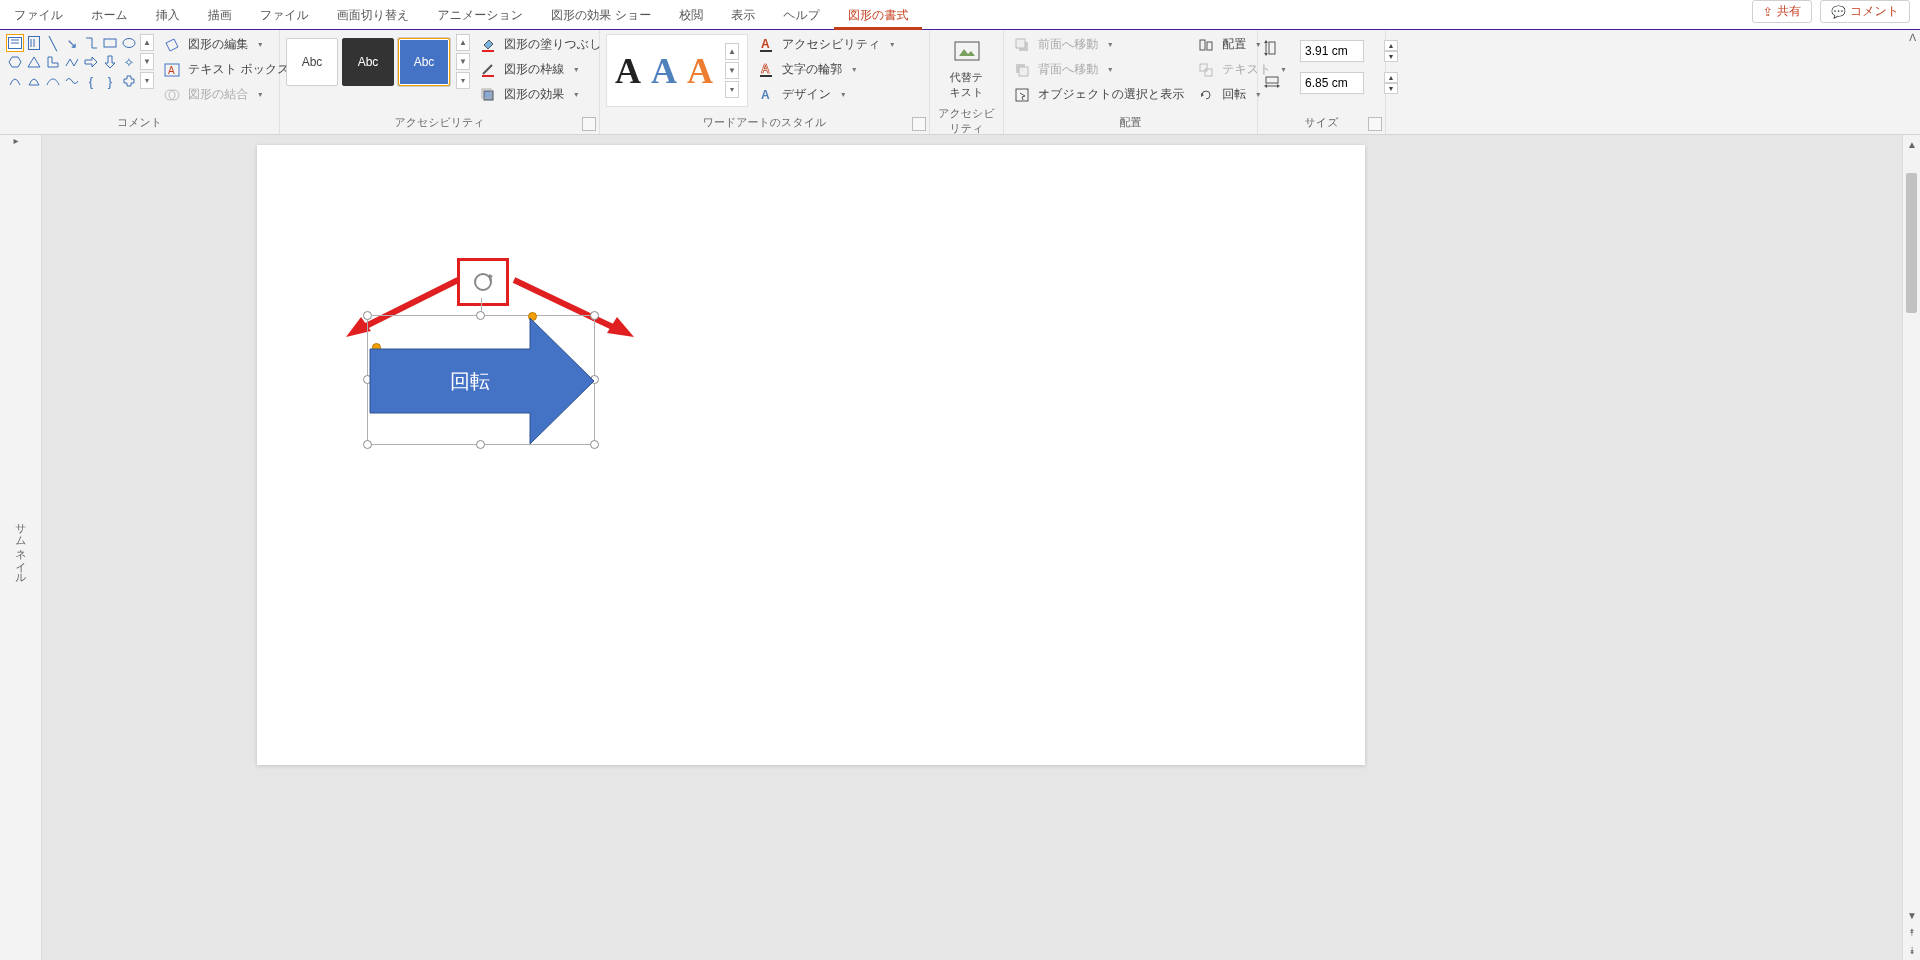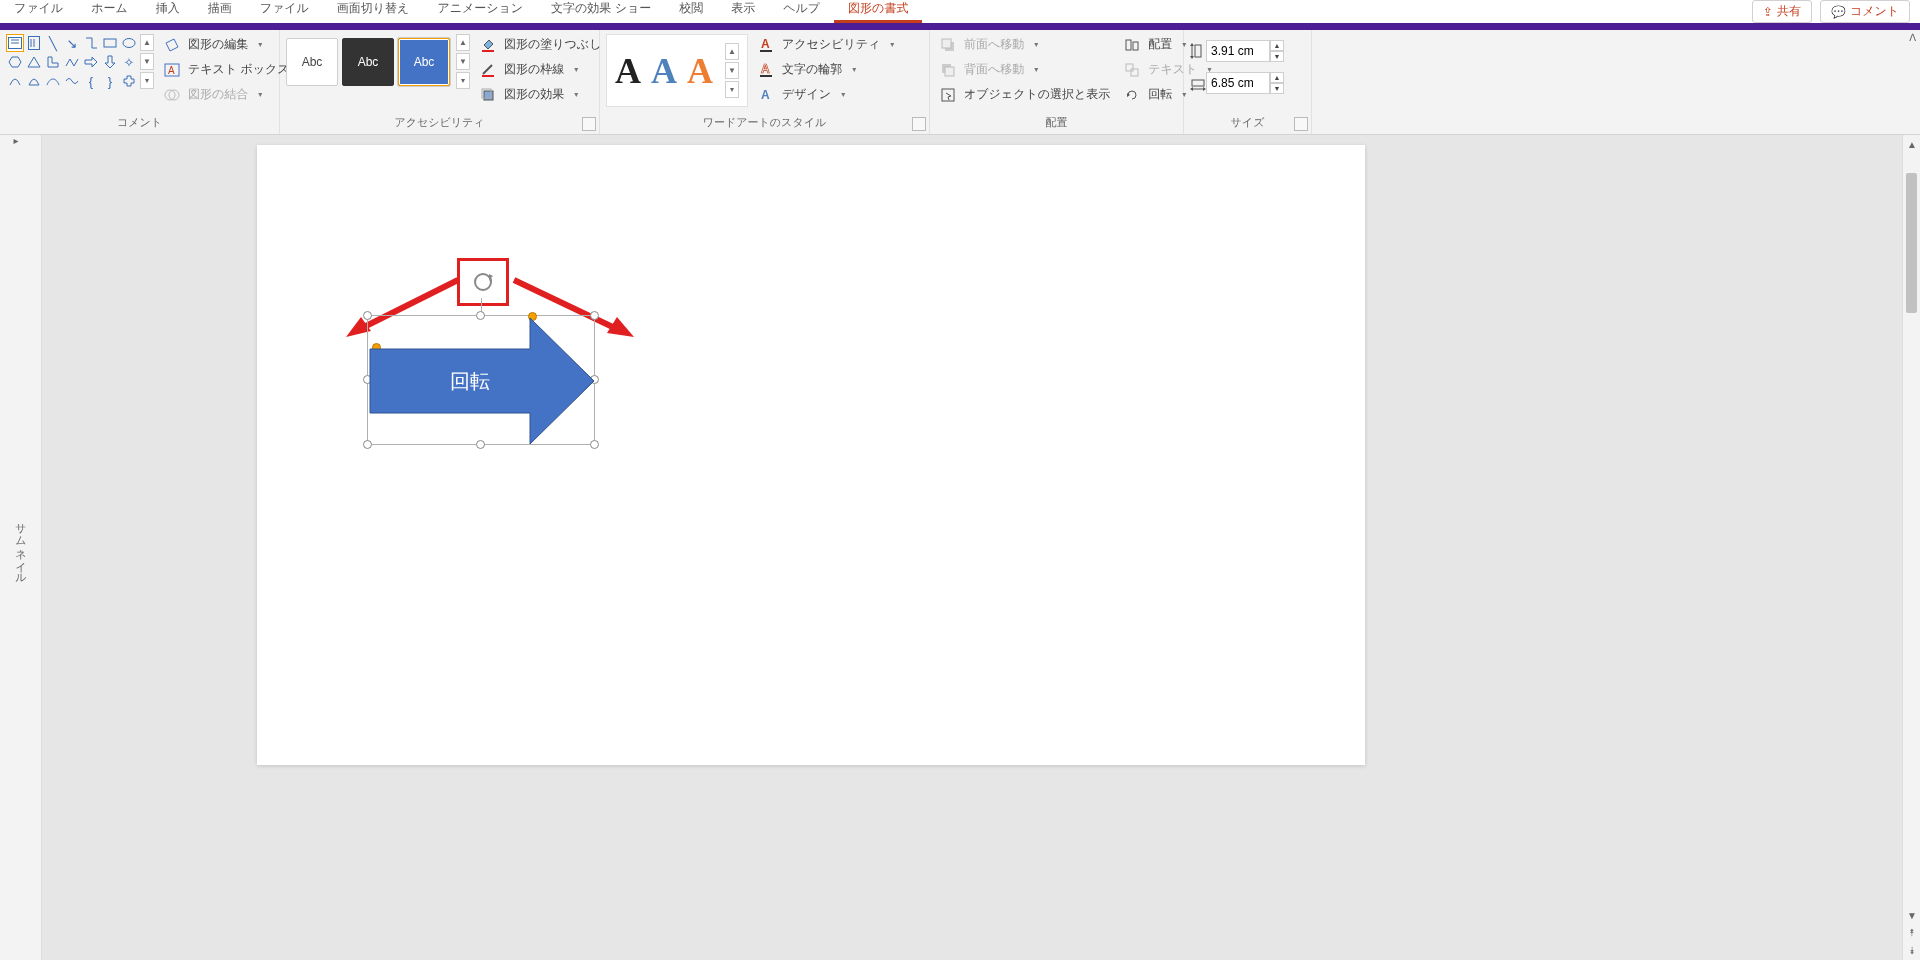--- a/index.html
+++ b/index.html
@@ -1,19 +1,19 @@
 <!DOCTYPE html>
 <html><head>
 <meta charset="utf-8">
 <style>
 * { box-sizing: border-box; margin: 0; padding: 0; font-family: "Meiryo UI", "Yu Gothic UI", sans-serif; }
 body { background: #fff; width: 1920px; height: 960px; overflow: hidden; font-size: 12px; color: #444; }
 
 
-.tab-bar { height: 30px; display: flex; align-items: flex-end; border-bottom: 7px solid #4c1d95; background: #fff; position: relative; }
+.tab-bar { height: 30px; display: flex; align-items: flex-start; border-bottom: 1px solid #4c1d95; background: #fff; position: relative; }
 .tab-bar .tab { padding: 0 14px; height: 30px; display: flex; align-items: center; cursor: pointer; color: #555; }
 .tab-bar .tab.active { color: #c43e1c; }
 .tab-bar .tab.active .underline { position: absolute; bottom: 0; height: 3px; background: #c43e1c; width: 100%; left: 0; }
 .tab-wrap { position: relative; }
 .tab-right { margin-left: auto; display: flex; padding-right: 10px; gap: 8px; }
 .tab-right .btn { border: 1px solid #d0d0d0; border-radius: 3px; padding: 2px 10px; display: flex; align-items: center; gap: 4px; cursor: pointer; color: #c43e1c; font-size: 12px; }
 
 
 .ribbon { height: 105px; background: #f3f3f3; border-bottom: 1px solid #d4d4d4; display: flex; position: relative; }
 .group { display: flex; flex-direction: column; border-right: 1px solid #e1e1e1; padding: 4px 6px 0 6px; position: relative; }
@@ -43,21 +43,21 @@
 
 
 .wa-thumbs { display: flex; gap: 10px; align-items: center; padding: 8px 8px; border: 1px solid #e0e0e0; background: #fff; }
 .wa { font-size: 36px; font-family: Georgia, serif; font-weight: bold; }
 .wa1 { color: #222; }
 .wa2 { color: #4f81bd; }
 .wa3 { color: #ed7d31; }
 
 .big-btn { width: 44px; height: 70px; display: flex; flex-direction: column; align-items: center; justify-content: center; gap: 4px; text-align: center; font-size: 11px; cursor: pointer; }
 
-.size-row { display: flex; align-items: center; gap: 0; }
+.size-row { display: flex; align-items: flex-start; gap: 20px; }
 .size-input { width: 64px; height: 22px; border: 1px solid #cfcfcf; background: #fff; padding: 0 4px; font-size: 12px; }
 .spin { width: 14px; display: flex; flex-direction: column; }
 .spin div { height: 11px; border: 1px solid #cfcfcf; background: #fff; font-size: 7px; display: flex; align-items: center; justify-content: center; }
 
 
 .content { position: absolute; top: 135px; left: 0; right: 0; bottom: 0; background: #e6e6e6; display: flex; }
 .thumb-pane { width: 42px; background: #f3f3f3; border-right: 1px solid #dcdcdc; display: flex; align-items: center; justify-content: center; }
 .thumb-pane .vtext { writing-mode: vertical-rl; font-size: 11px; color: #666; }
 .thumb-pane .collapse { position: absolute; top: 0; width: 14px; height: 14px; font-size: 10px; color: #666; }
 
@@ -102,21 +102,21 @@
   <div class="tab tab-wrap">
       <span>ファイル</span>
     </div>
   <div class="tab tab-wrap">
       <span>画面切り替え</span>
     </div>
   <div class="tab tab-wrap">
       <span>アニメーション</span>
     </div>
   <div class="tab tab-wrap">
-      <span>文字の効果 ショー</span>
+      <span>図形の効果 ショー</span>
     </div>
   <div class="tab tab-wrap">
       <span>校閲</span>
     </div>
   <div class="tab tab-wrap">
       <span>表示</span>
     </div>
   <div class="tab tab-wrap">
       <span>ヘルプ</span>
     </div>
@@ -369,20 +369,34 @@
             </span>
             <span>デザイン</span>
             <span class="dd">▾</span>
           </div>
       </div>
     </div>
     <div class="group-label">ワードアートのスタイル</div>
     <div class="launcher"></div>
   </div>
 
+  <div class="group" style="width:74px">
+    <div class="group-body" style="justify-content:center">
+      <div class="big-btn">
+        <span class="ico" style="width:28px;height:28px">
+            <svg width="28" height="24">
+              <rect x="2" y="2" width="24" height="18" fill="none" stroke="#555"></rect>
+              <polygon points="6,16 11,9 15,14 18,11 22,16" fill="#7aa060"></polygon>
+            </svg>
+          </span>
+        <span>代替テキスト</span>
+      </div>
+    </div>
+    <div class="group-label">アクセシビリティ</div>
+  </div>
 
   <div class="group" style="width:254px">
     <div class="group-body">
       <div class="vstack">
         <div class="cmd disabled">
             <span class="ico">
               <svg width="16" height="16">
                 <rect x="5" y="5" width="9" height="9" fill="#ccc"></rect>
                 <rect x="2" y="2" width="9" height="9" fill="#eee" stroke="#bbb"></rect>
               </svg>

